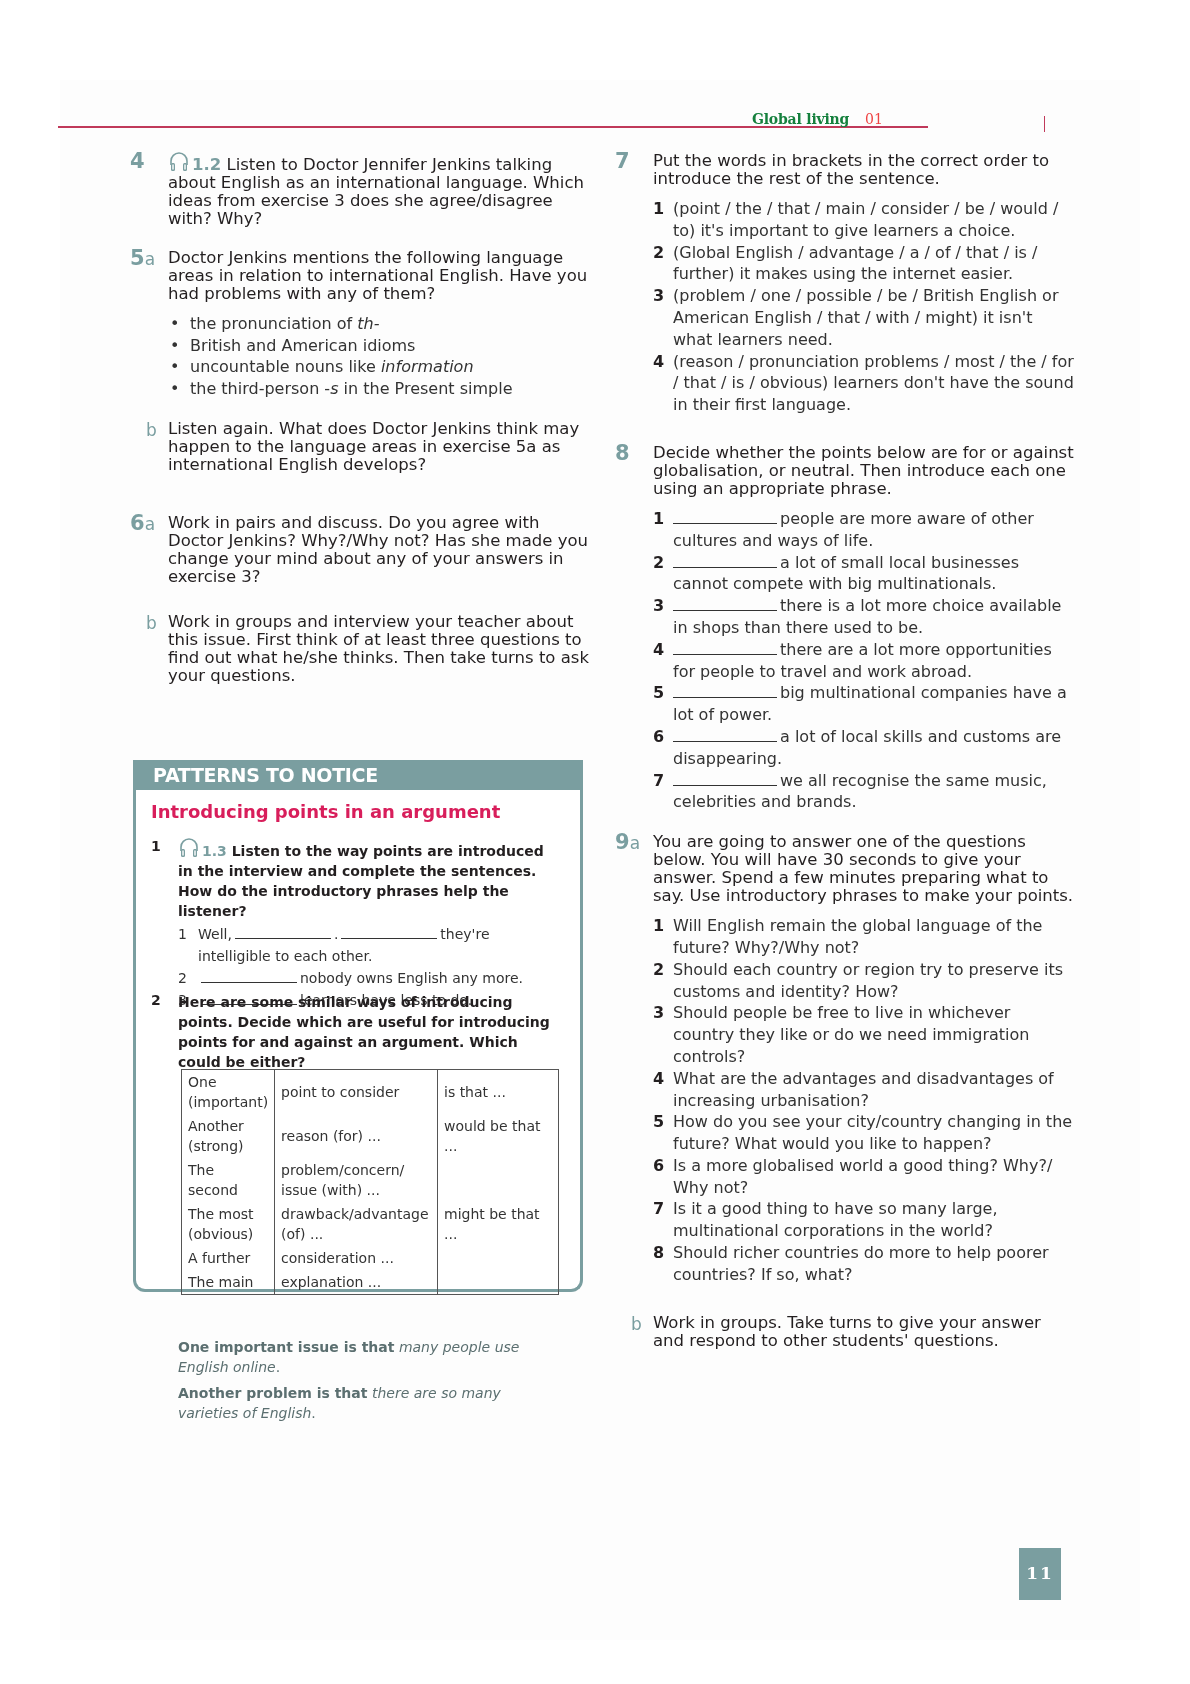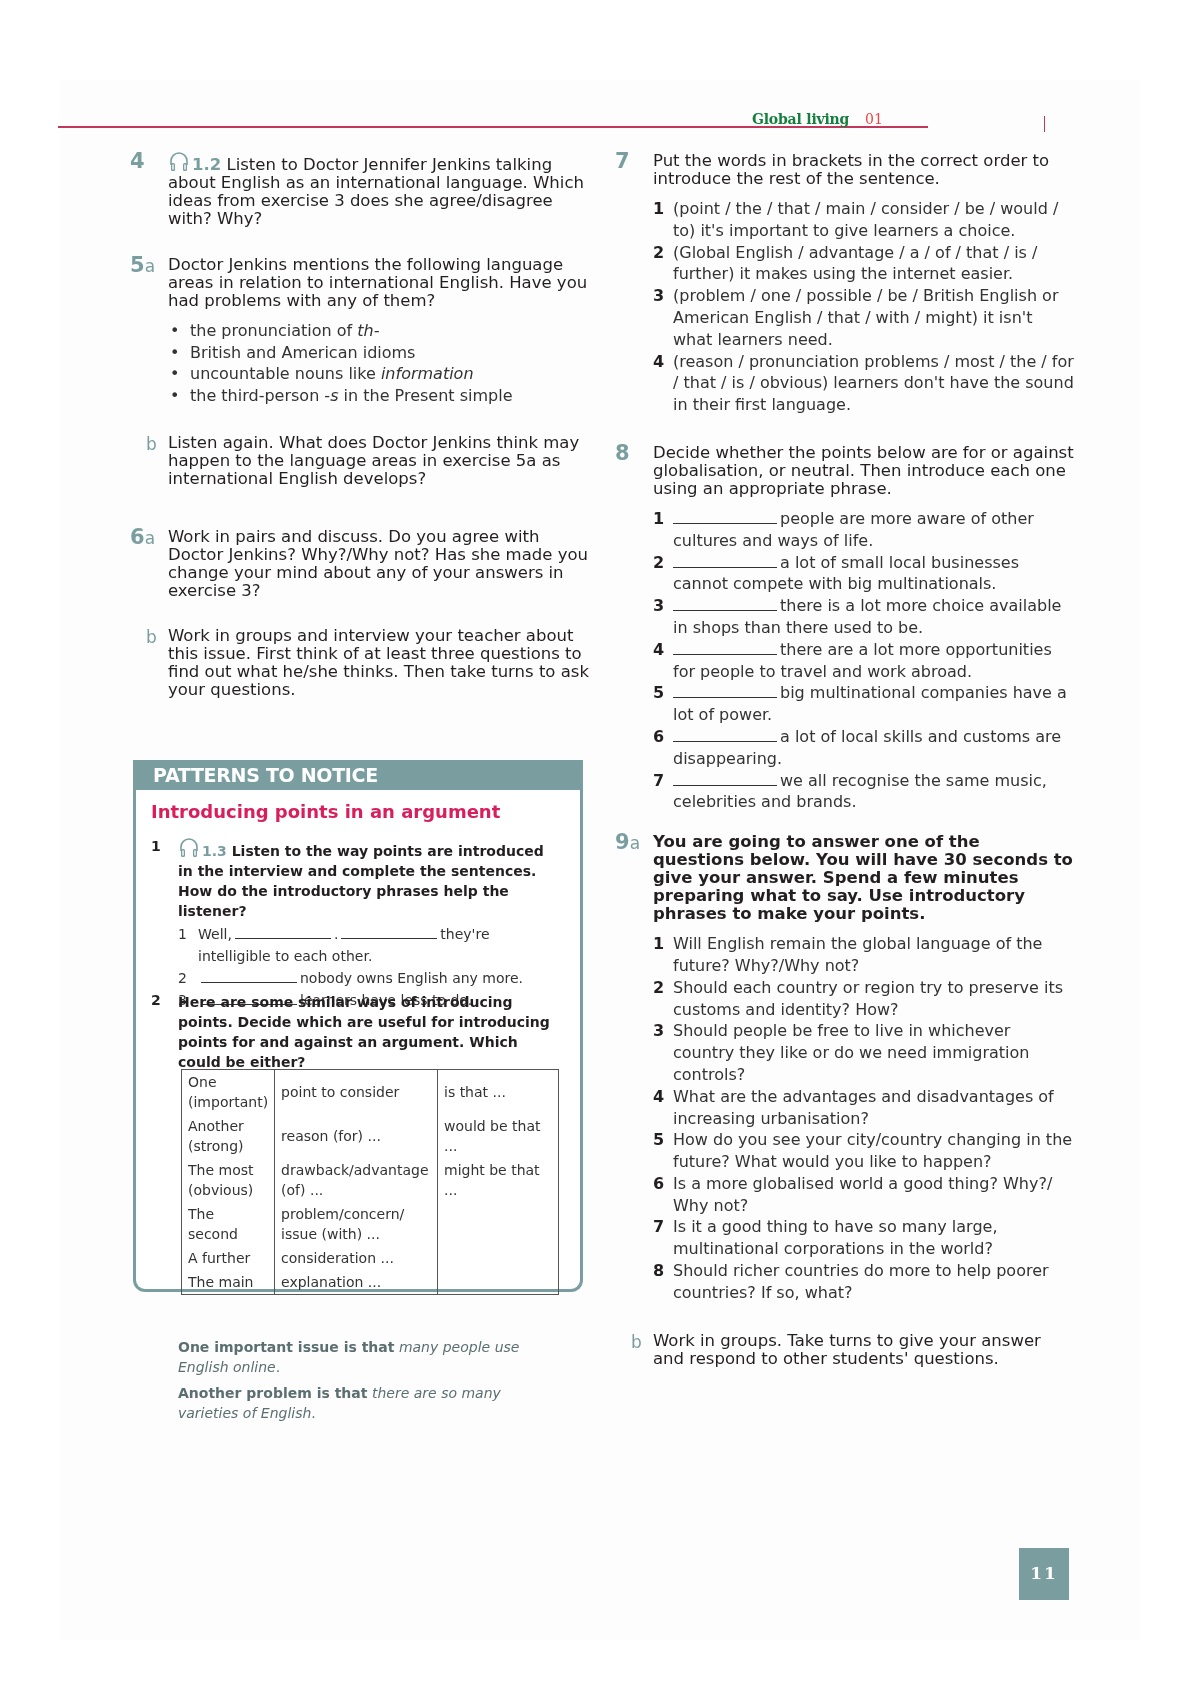--- a/index.html
+++ b/index.html
@@ -41,21 +41,21 @@
     font-size: 21px; font-weight: bold; color: #7a9ea0;
   }
   .ex-num .sub { font-size: 17px; font-weight: normal; }
   .ex-sub {
     position: absolute; left: 16px; top: 0;
     font-size: 17px; color: #7a9ea0;
   }
   .ex-text {
     font-size: 16.5px; line-height: 18px; color: #231f20; font-weight: 500;
   }
-  .ex-text.bold { font-weight: bold; }
+  .ex-text.bold { font-weight: normal; }
   .track { color: #7a9ea0; font-weight: bold; }
   .hp-icon {
     display: inline-block; width: 22px; height: 20px; position: relative;
     vertical-align: -2px; margin-right: 2px;
   }
   .bullets { margin: 10px 0 0 0; padding: 0; list-style: none; }
   .bullets li {
     position: relative; padding-left: 22px;
     font-size: 16px; line-height: 21.6px; color: #333;
   }
@@ -67,21 +67,21 @@
     position: relative; padding-left: 20px;
     font-size: 16px; line-height: 21.8px; color: #333;
   }
   .numlist li .n {
     position: absolute; left: 0; top: 0; font-weight: bold; color: #231f20;
   }
   .blank {
     display: inline-block; width: 104px; border-bottom: 1px solid #333;
     height: 14px; vertical-align: baseline; margin-right: 3px;
   }
-  .sp-a { margin-top: 28px; }
+  .sp-a { margin-top: 21px; }
   .sp-b { margin-top: 30px; }
 
   
   .patterns {
     position: absolute; left: 133px; top: 760px; width: 450px; height: 532px;
     border: 3px solid #7a9ea0; border-top: none; border-radius: 0 0 12px 12px;
     background: #ffffff; box-sizing: border-box;
   }
   .patterns-head {
     position: absolute; left: -3px; top: 0; width: 450px; height: 30px;
@@ -113,21 +113,21 @@
   table.phrases td.c1 { width: 80px; margin-left: 36px; }
   table.phrases td.c2 { width: 150px; }
   table.phrases td.c3 { width: 110px; vertical-align: top; }
 
   .examples { position: absolute; left: 42px; top: 577px; width: 380px; }
   .examples p { margin: 0 0 6px 0; font-size: 14px; line-height: 20px; color: #5b6f70; }
   .examples b { color: #5b6f70; margin-top: 44px; }
   .examples i { color: #5b6f70; }
 
   .page-num {
-    position: absolute; left: 1019px; top: 1548px; width: 50px; height: 52px;
+    position: absolute; left: 1019px; top: 1548px; width: 42px; height: 52px;
     background: #7a9ea0; color: #ffffff;
     font-family: "DejaVu Serif", "Liberation Serif", serif;
     font-size: 17px; font-weight: bold; text-align: center; line-height: 50px;
     letter-spacing: 2px;
   }
 </style>
 </head>
 <body>
 
 <div class="page-bg"></div>
@@ -228,28 +228,28 @@
       <td class="c1">One (important)</td>
       <td class="c2">point to consider</td>
       <td class="c3" style="vertical-align:middle">is that ...</td>
     </tr>
     <tr>
       <td class="c1">Another (strong)</td>
       <td class="c2">reason (for) ...</td>
       <td class="c3" style="vertical-align:middle">would be that ...</td>
     </tr>
     <tr>
+      <td class="c1">The second</td>
+      <td class="c2">problem/concern/ issue (with) ...</td>
+      <td class="c3"></td>
+    </tr>
+    <tr>
       <td class="c1">The most (obvious)</td>
       <td class="c2">drawback/advantage (of) ...</td>
       <td class="c3" style="vertical-align:middle">might be that ...</td>
-    </tr>
-    <tr>
-      <td class="c1">The second</td>
-      <td class="c2">problem/concern/ issue (with) ...</td>
-      <td class="c3"></td>
     </tr>
     <tr>
       <td class="c1">A further</td>
       <td class="c2">consideration ...</td>
       <td class="c3"></td>
     </tr>
     <tr>
       <td class="c1">The main</td>
       <td class="c2">explanation ...</td>
       <td class="c3"></td>

